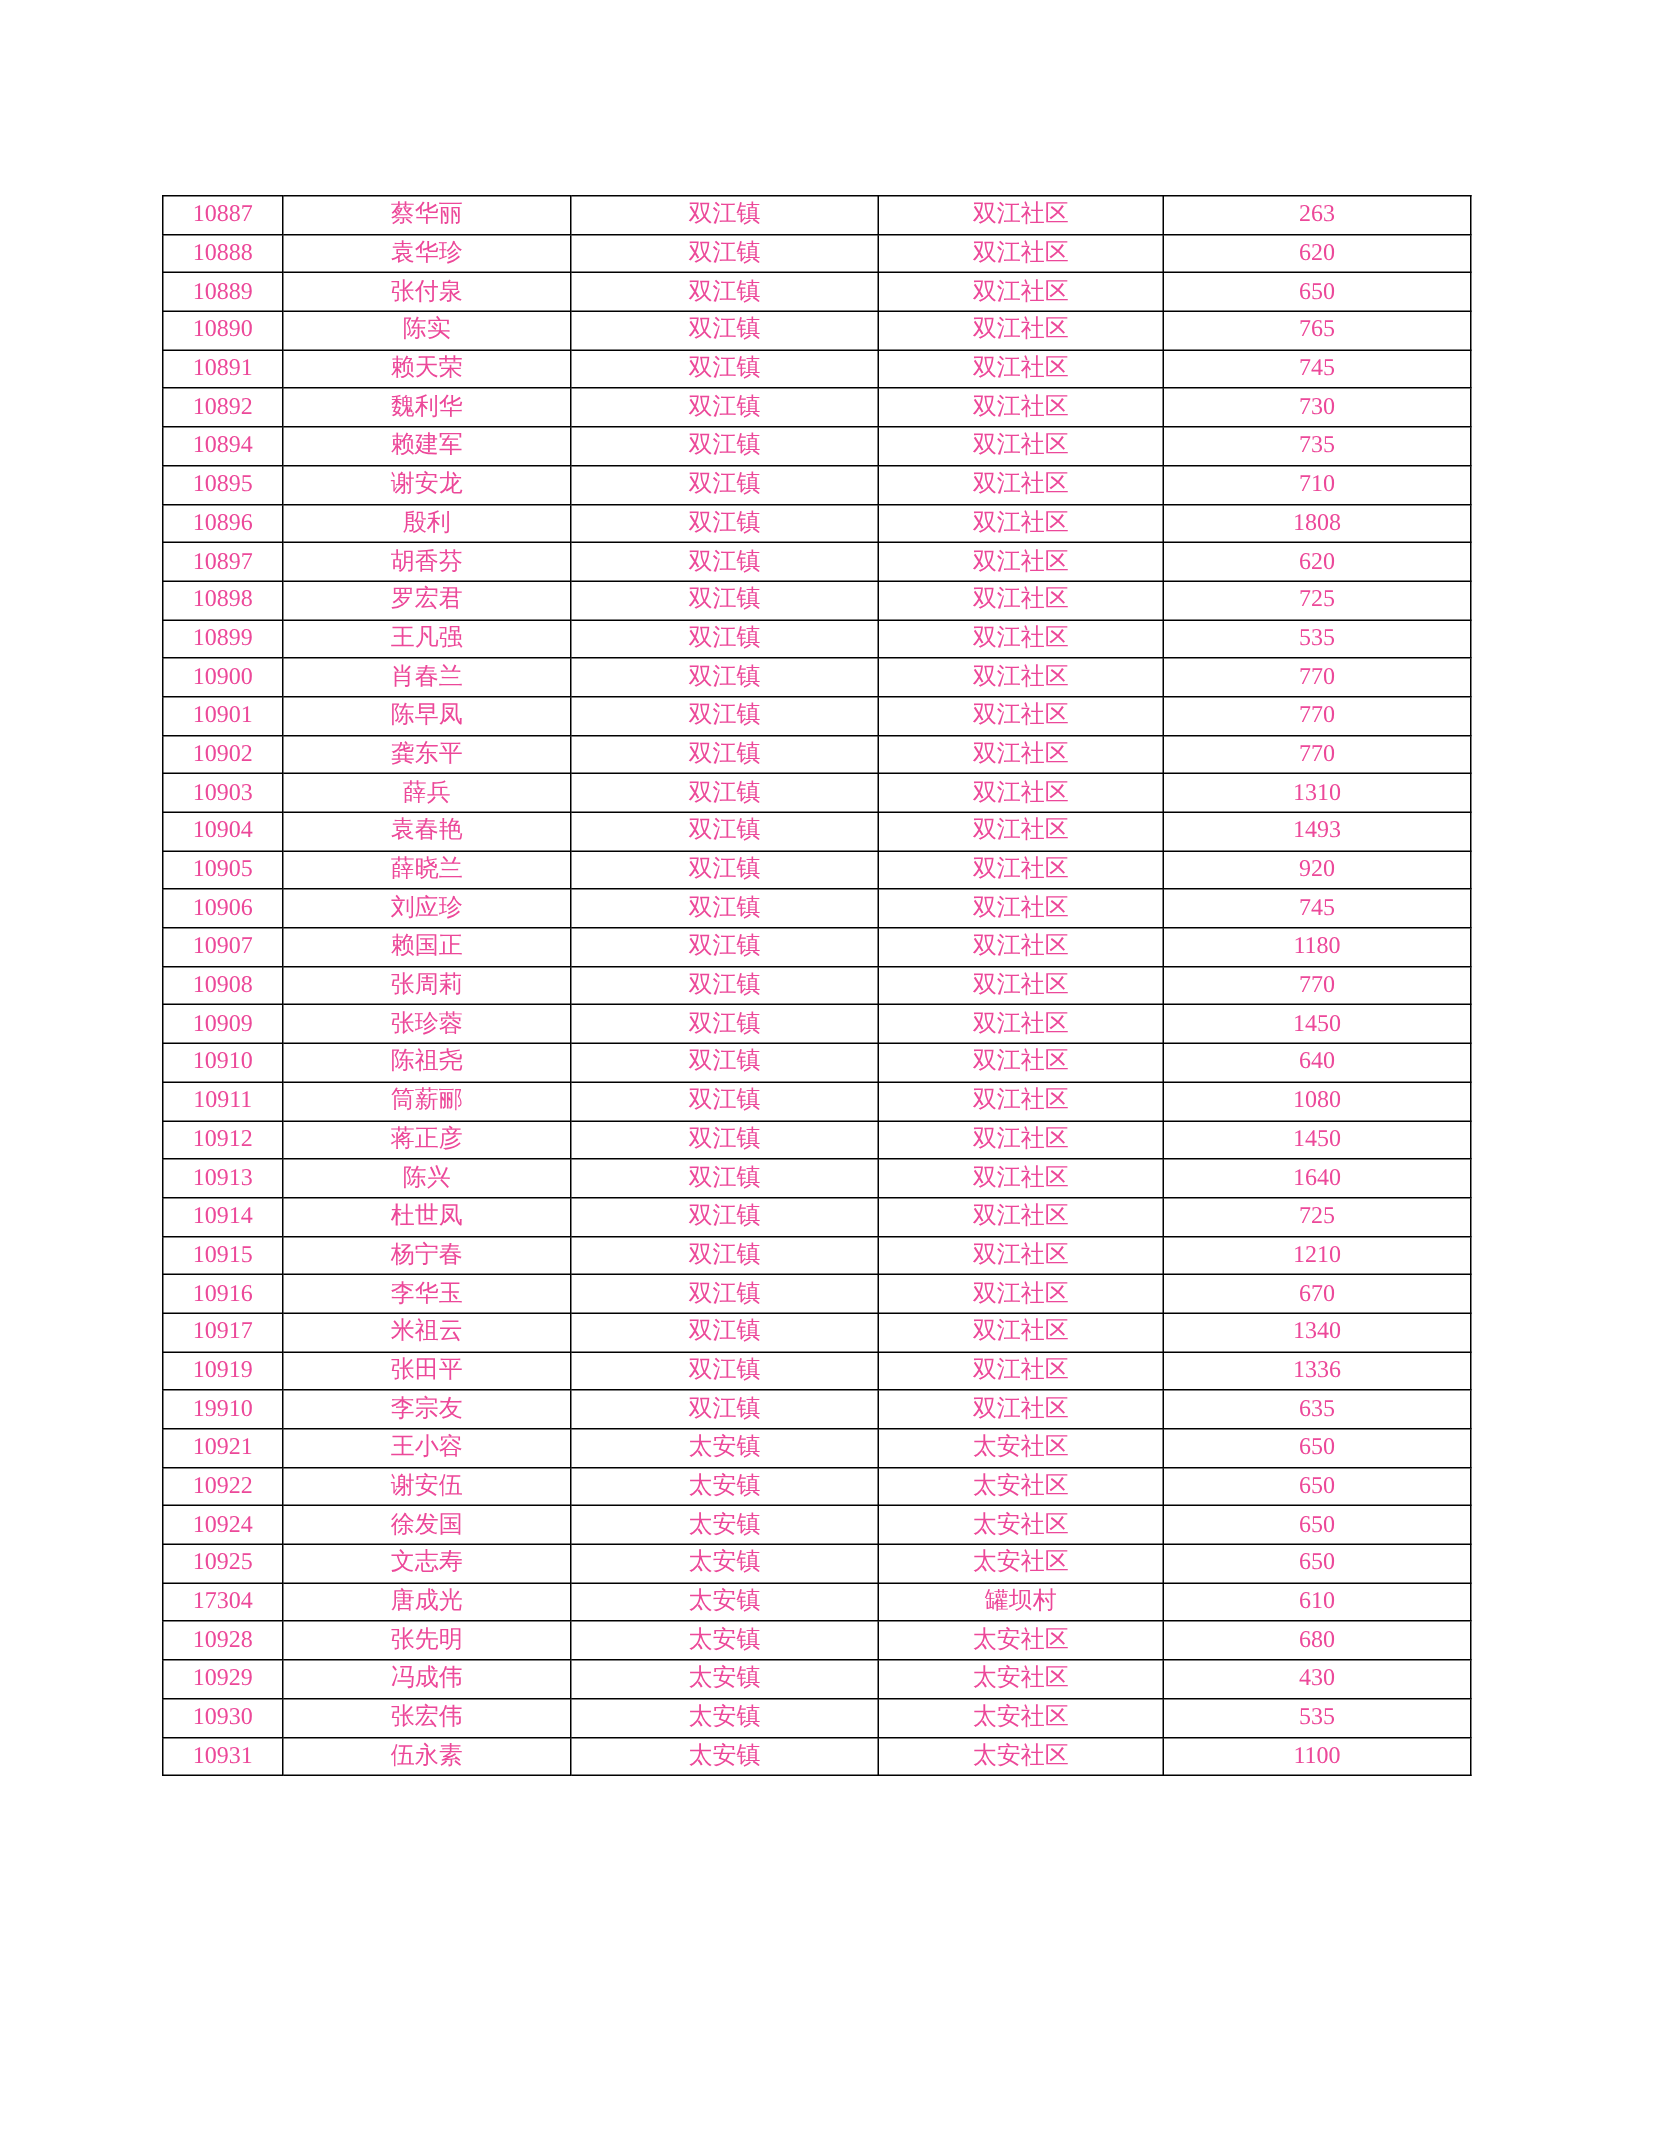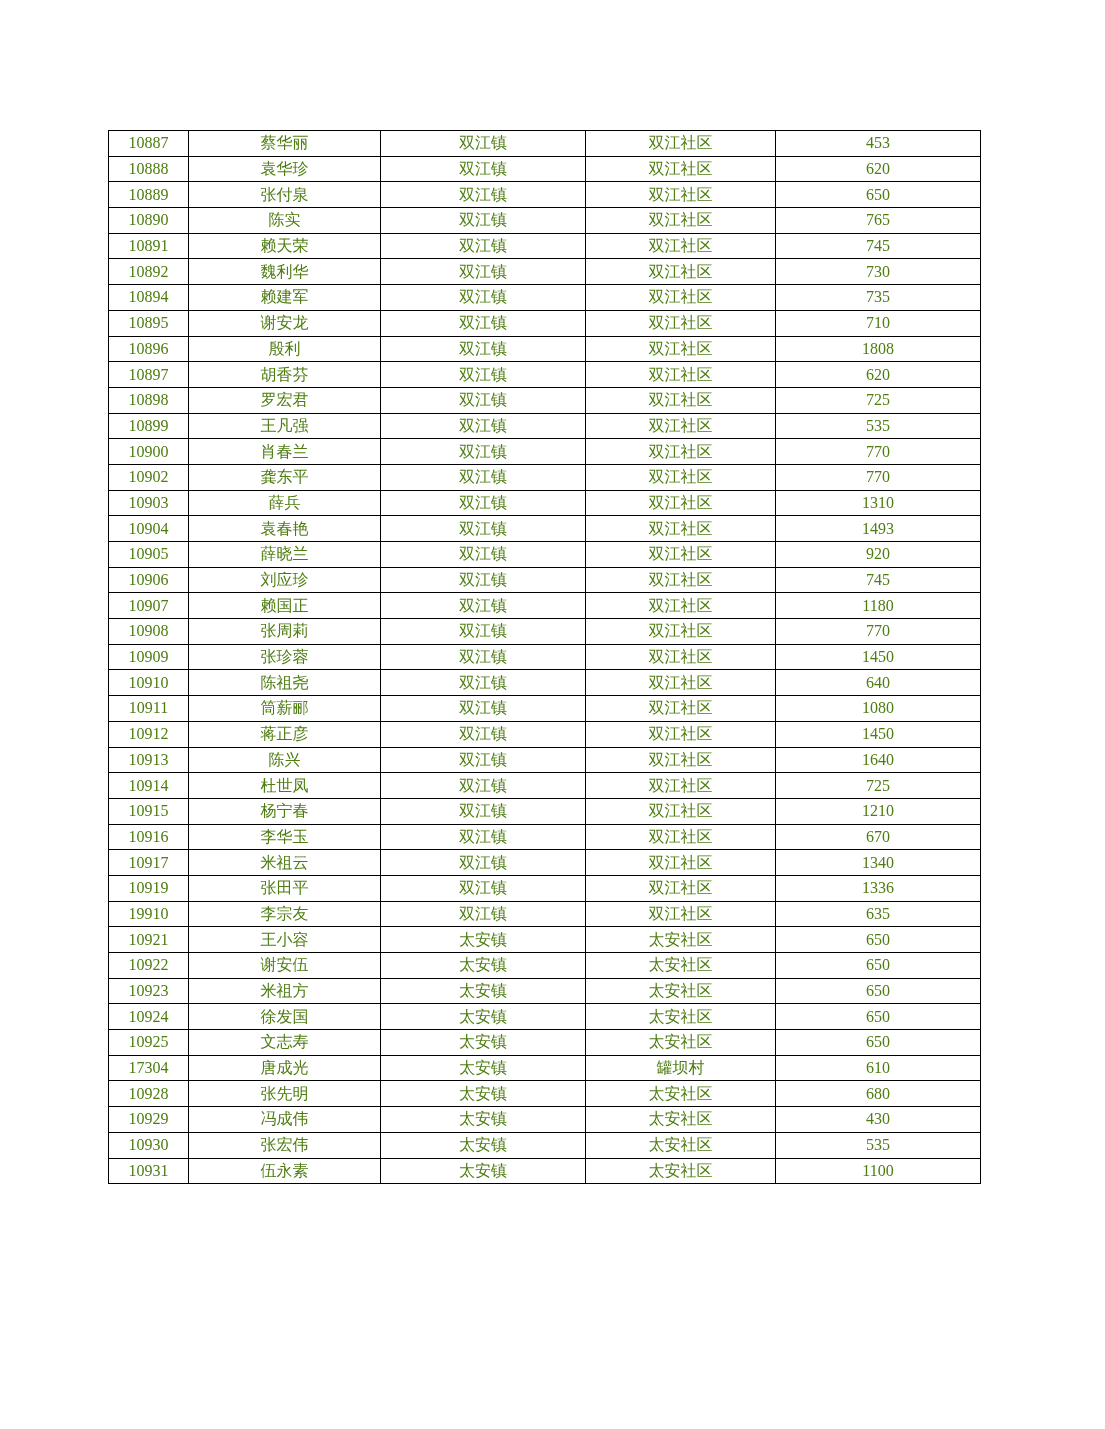--- a/index.html
+++ b/index.html
@@ -6,21 +6,21 @@
     margin: 0;
     padding: 0;
     background: #ffffff;
   }
   .page {
     position: relative;
     width: 1105px;
     height: 1429px;
     background: #ffffff;
     font-family: "Liberation Serif", "DejaVu Serif", serif;
-    color: #4d7c0f;
+    color: #ec4899;
   }
   table.data-table {
     position: absolute;
     left: 108px;
     top: 130px;
     width: 872px;
     border-collapse: collapse;
     table-layout: fixed;
   }
   table.data-table td {
@@ -51,21 +51,21 @@
       <col class="c-town">
       <col class="c-community">
       <col class="c-amount">
     </colgroup>
     <tbody id="table-body">
         <tr>
           <td>10887</td>
           <td>蔡华丽</td>
           <td>双江镇</td>
           <td>双江社区</td>
-          <td>453</td>
+          <td>263</td>
         </tr>
         <tr>
           <td>10888</td>
           <td>袁华珍</td>
           <td>双江镇</td>
           <td>双江社区</td>
           <td>620</td>
         </tr>
         <tr>
           <td>10889</td>
@@ -138,20 +138,27 @@
           <td>535</td>
         </tr>
         <tr>
           <td>10900</td>
           <td>肖春兰</td>
           <td>双江镇</td>
           <td>双江社区</td>
           <td>770</td>
         </tr>
         <tr>
+          <td>10901</td>
+          <td>陈早凤</td>
+          <td>双江镇</td>
+          <td>双江社区</td>
+          <td>770</td>
+        </tr>
+        <tr>
           <td>10902</td>
           <td>龚东平</td>
           <td>双江镇</td>
           <td>双江社区</td>
           <td>770</td>
         </tr>
         <tr>
           <td>10903</td>
           <td>薛兵</td>
           <td>双江镇</td>
@@ -273,27 +280,20 @@
         <tr>
           <td>10921</td>
           <td>王小容</td>
           <td>太安镇</td>
           <td>太安社区</td>
           <td>650</td>
         </tr>
         <tr>
           <td>10922</td>
           <td>谢安伍</td>
-          <td>太安镇</td>
-          <td>太安社区</td>
-          <td>650</td>
-        </tr>
-        <tr>
-          <td>10923</td>
-          <td>米祖方</td>
           <td>太安镇</td>
           <td>太安社区</td>
           <td>650</td>
         </tr>
         <tr>
           <td>10924</td>
           <td>徐发国</td>
           <td>太安镇</td>
           <td>太安社区</td>
           <td>650</td>

